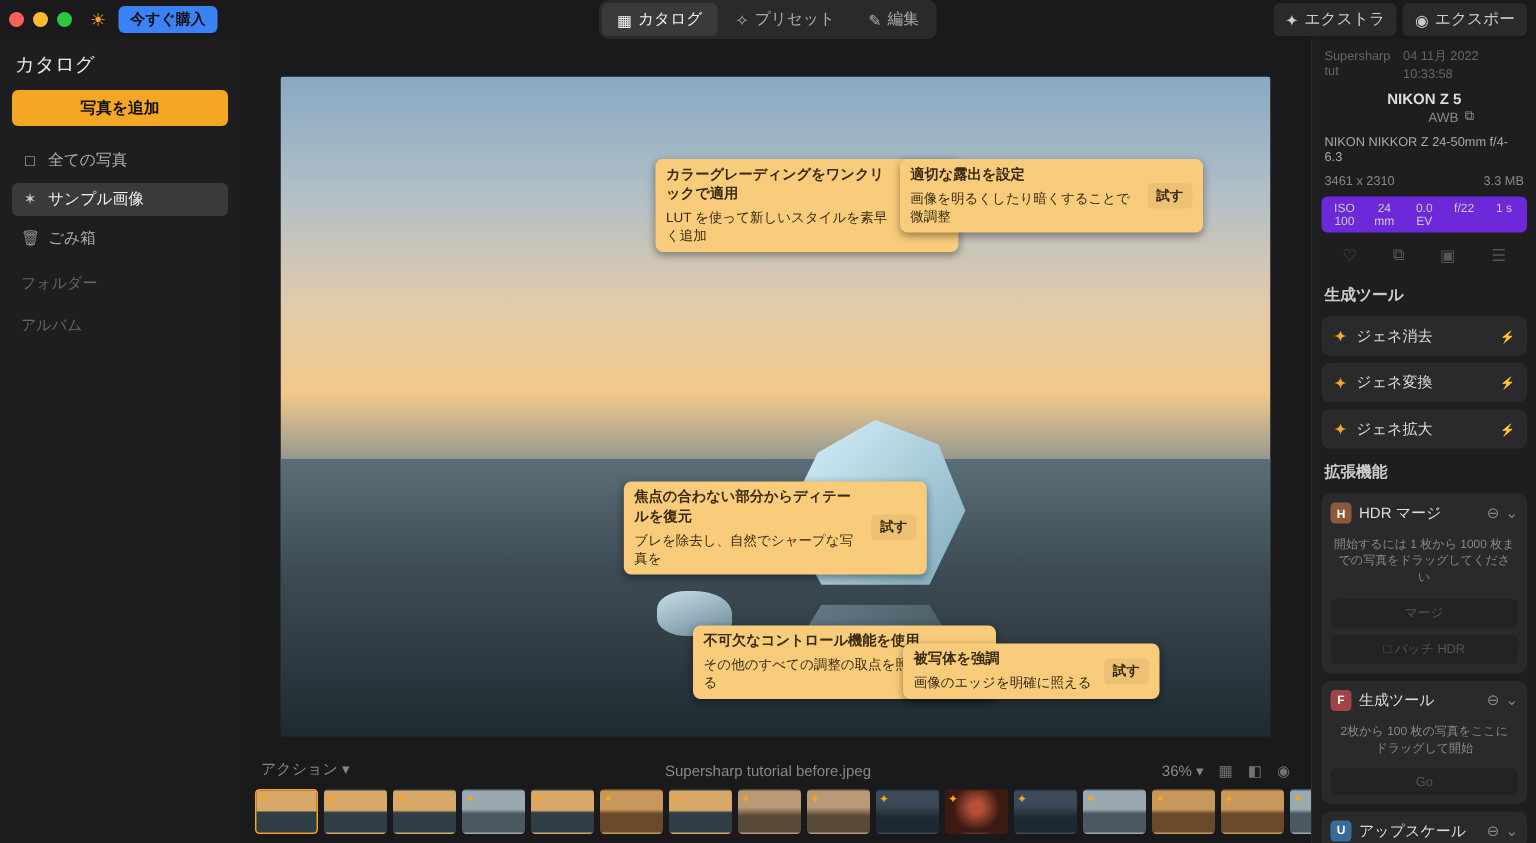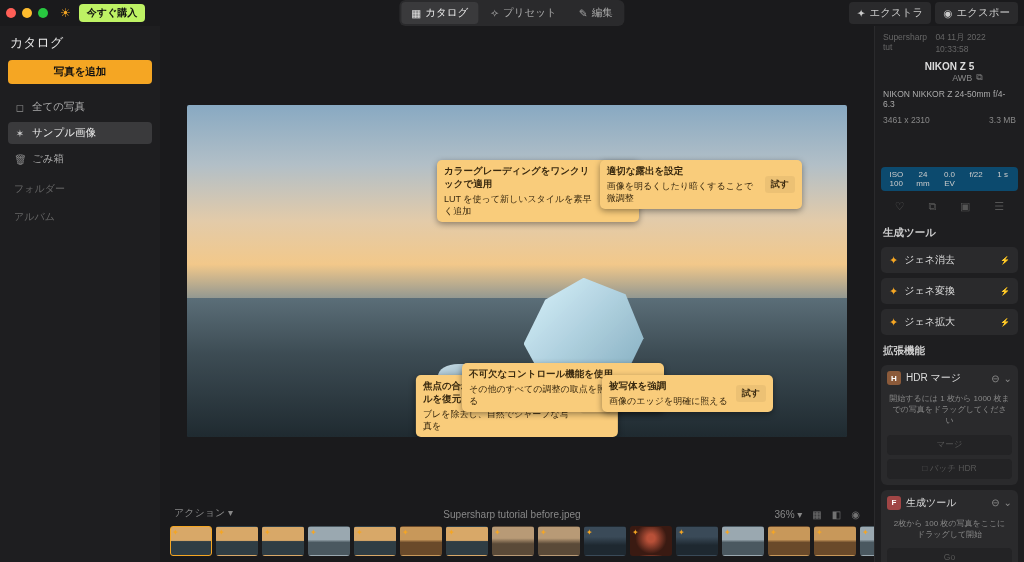--- a/index.html
+++ b/index.html
@@ -11,40 +11,40 @@
   font-size: 11px;
   overflow: hidden;
   display: flex; flex-direction: column;
 }
 
 .topbar { height: 26px; display: flex; align-items: center; padding: 0 6px; gap: 8px; flex-shrink: 0; }
 .traffic { display: flex; gap: 6px; align-items: center; }
 .dot { width: 10px; height: 10px; border-radius: 50%; }
 .dot.r { background:#ff5f57; } .dot.y{background:#febc2e;} .dot.g{background:#28c840;}
 .sun-icon { color:#f5a623; font-size:12px; margin-left:4px; }
-.buy-btn { background:#bef264; color:#111; border:none; border-radius:4px; padding:2px 8px; font-size:10px; font-weight:600; cursor:pointer; }
+.buy-btn { background:#3b82f6; color:#111; border:none; border-radius:4px; padding:2px 8px; font-size:10px; font-weight:600; cursor:pointer; }
 .topbar-center { position:absolute; left:50%; transform:translateX(-50%); display:flex; gap:2px; background:#2a2a2c; border-radius:6px; padding:2px; }
 .mode-tab { padding:4px 10px; border-radius:4px; color:#aaa; display:flex; align-items:center; gap:4px; cursor:pointer; font-size:10.5px;}
 .mode-tab.active { background:#3a3a3c; color:#eee; }
 .topbar-right { margin-left:auto; display:flex; gap:4px; align-items:center; }
 .top-rbtn { background:#2a2a2c; border:none; color:#ccc; padding:4px 8px; border-radius:4px; font-size:10.5px; display:flex; align-items:center; gap:4px; cursor:pointer;}
 
 .main { flex:1; display:flex; min-height:0; }
 
 .sidebar { width:160px; background:#1e1e20; padding:6px 8px; display:flex; flex-direction:column; gap:4px; flex-shrink:0;}
 .sb-title { font-size:13px; color:#e8e8e8; padding:2px 2px 4px; font-weight:500;}
 .add-btn { background:#f5a623; color:#111; border:none; border-radius:4px; padding:5px; font-size:10.5px; font-weight:600; cursor:pointer; width:100%;}
 .sb-item { display:flex; align-items:center; gap:6px; padding:4px 6px; border-radius:4px; color:#aaa; cursor:pointer; font-size:10.5px;}
 .sb-item.sel{ background:#3a3a3c; color:#eee; }
 .sb-item .ic{ width:12px; text-align:center; font-size:10px; opacity:.8;}
 .sb-label { color:#666; font-size:10px; padding:8px 6px 2px; }
 
 .canvas-wrap { flex:1; display:flex; flex-direction:column; min-width:0; }
 .canvas { flex:1; position:relative; display:flex; align-items:center; justify-content:center; padding:20px 20px 8px; }
-.photo { width:660px; height:332px; position:relative; border-radius:2px; overflow:hidden; }
+.photo { width:660px; height:440px; position:relative; border-radius:2px; overflow:hidden; }
 .sky { position:absolute; inset:0; background:linear-gradient(to bottom,#88a9c2 0%, #b2bfc7 18%, #e3cba9 35%, #f2c88a 48%, #6f8694 62%, #3c4e58 80%, #2a373f 100%);}
 .horizon{position:absolute;left:0;right:0;top:58%;height:2px;background:rgba(255,230,200,.3);}
 .sea{position:absolute;left:0;right:0;top:58%;bottom:0;background:linear-gradient(to bottom,#5b6e78 0%, #3d4c54 40%, #1f2a30 100%);}
 .ice1{position:absolute;left:51%;top:52%;width:120px;height:110px;background:linear-gradient(135deg,#cfe7f0,#7ba3b5);clip-path:polygon(20% 100%,0% 60%,18% 20%,50% 0%,85% 15%,100% 55%,80% 100%);filter:brightness(1.05);}
 .ice1r{position:absolute;left:51%;top:80%;width:120px;height:40px;background:linear-gradient(135deg,#9bb8c4,#4a6470);clip-path:polygon(20% 0%,80% 0%,100% 100%,0% 100%);opacity:.5;}
 .ice2{position:absolute;left:38%;top:78%;width:50px;height:30px;background:linear-gradient(160deg,#c8dee8,#6a8a98);border-radius:40% 50% 30% 40%;}
 .tip { position:absolute; background:#f9cc7b; color:#3a2a10; border-radius:5px; padding:5px 7px; font-size:9px; line-height:1.35; display:flex; gap:8px; align-items:flex-start; box-shadow:0 2px 6px rgba(0,0,0,.4); }
 .tip .txt{max-width:150px;}
 .tip .ttl{font-weight:700; font-size:9.5px; margin-bottom:2px;}
 .tip .try{ background:rgba(0,0,0,.05); border:none; color:#3a2a10; padding:2px 6px; border-radius:3px; font-size:9px; font-weight:600; cursor:pointer; align-self:center;}
@@ -70,21 +70,21 @@
 .thumb.t-e{background:linear-gradient(to bottom,#9aa8b0 45%,#4a5860 55%);}
 .thumb.t-f{background:linear-gradient(to bottom,#c8985a 45%,#6a4a2a 55%);}
 
 .rpanel{ width:150px; background:#1e1e20; padding:5px 6px; display:flex; flex-direction:column; gap:5px; flex-shrink:0; overflow-y:auto; border-left:1px solid #2a2a2c;}
 .rpanel::-webkit-scrollbar{width:6px;} .rpanel::-webkit-scrollbar-thumb{background:#3a3a3c;border-radius:3px;}
 .meta-top{display:flex;justify-content:space-between;color:#666;font-size:8.5px;padding:1px 2px;}
 .meta-cam{display:flex;justify-content:space-between;align-items:center;color:#ddd;font-size:10px;font-weight:600;padding:1px 2px;flex-direction:column;}
 .meta-cam .r{display:flex;gap:4px;color:#888;font-size:9px;font-weight:400;align-items:center;margin-left:36px;}
 .meta-lens{color:#aaa;font-size:8.5px;padding:0 2px;}
 .meta-row{display:flex;justify-content:space-between;color:#888;font-size:8.5px;padding:1px 2px;}
-.exif-row{display:flex;gap:4px;background:#0c4a6e;border-radius:4px;padding:3px 4px;font-size:8px;color:#ccc;margin-top:36px;}
+.exif-row{display:flex;gap:4px;background:#6d28d9;border-radius:4px;padding:3px 4px;font-size:8px;color:#ccc;}
 .exif-row span{flex:1;text-align:center;}
 .action-icons{display:flex;justify-content:space-around;padding:4px 2px;color:#555;font-size:11px;}
 .action-icons span{cursor:pointer;}
 .sec-title{color:#ccc;font-size:10.5px;font-weight:600;padding:4px 2px 2px;}
 .gen-btn{background:#2a2a2c;border:none;color:#ddd;text-align:left;padding:6px 8px;border-radius:5px;font-size:10px;display:flex;align-items:center;gap:6px;cursor:pointer;}
 .gen-btn .ic{color:#f5a623; font-size:11px;}
 .gen-btn .bolt{color:#f5a623;font-size:8px;margin-left:auto;}
 .ext-card{background:#2a2a2c;border-radius:6px;padding:6px;display:flex;flex-direction:column;gap:4px;}
 .ext-head{display:flex;align-items:center;gap:5px;color:#ddd;font-size:10px;}
 .ext-head .sq{width:14px;height:14px;border-radius:3px;display:flex;align-items:center;justify-content:center;font-size:8px;font-weight:700;}

